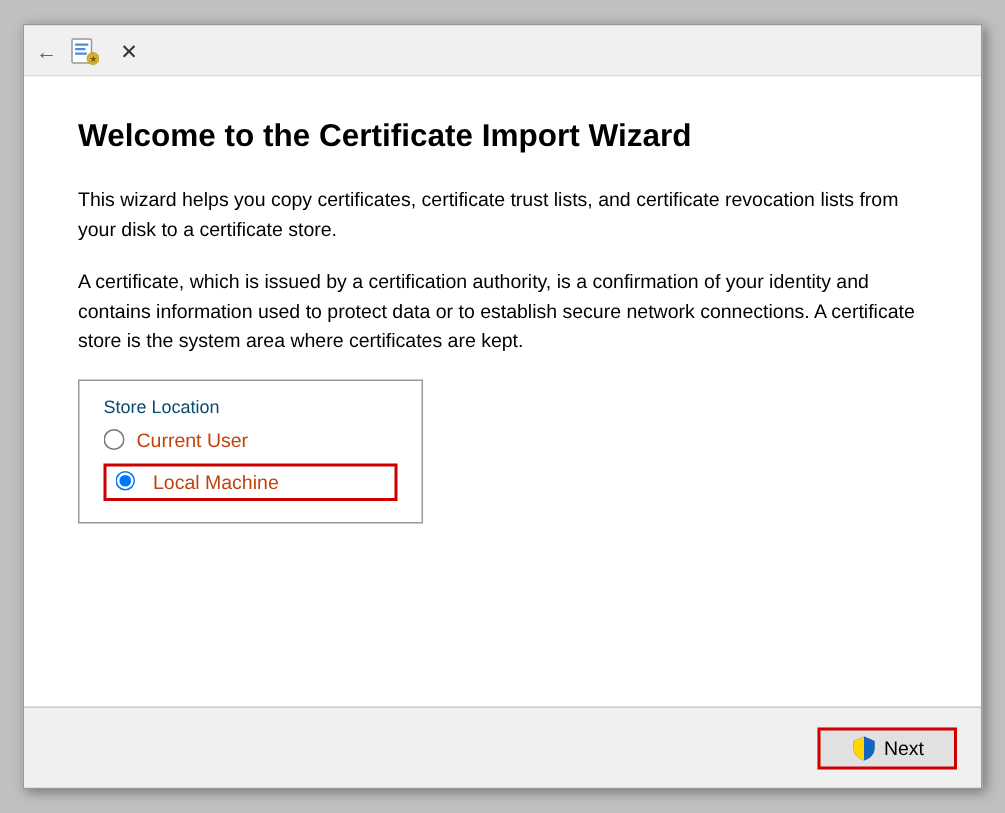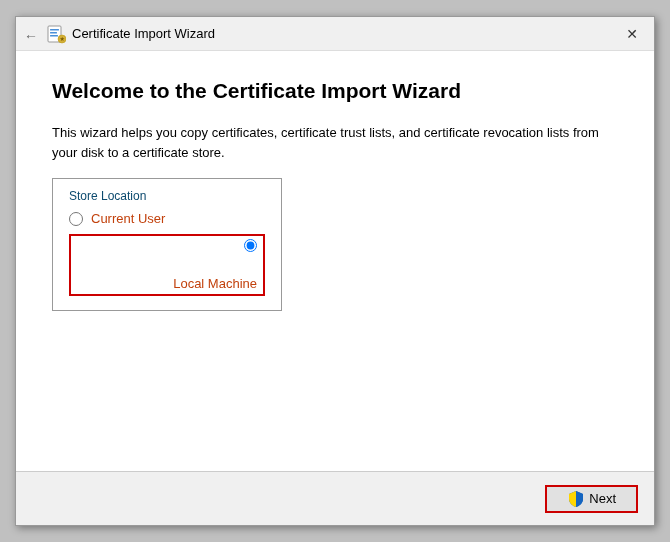--- a/index.html
+++ b/index.html
@@ -105,23 +105,22 @@
     }
     .radio-label {
       font-size: 13px;
       color: #c2410c;
       cursor: pointer;
     }
     .local-machine-row {
       border: 2px solid #cc0000;
       padding: 3px 6px;
       display: flex;
-      align-items: flex-end;
-      gap: 24px;
-      flex-direction: column;
+      align-items: flex-start;
+      gap: 12px;
     }
     .continue-text {
       font-size: 13px;
       color: #000;
     }
     .footer {
       background: #f0f0f0;
       border-top: 1px solid #ccc;
       display: flex;
       align-items: center;
@@ -167,28 +166,28 @@
     <div class="back-btn">←</div>
 
     <svg class="cert-icon title-icon" viewBox="0 0 20 20" xmlns="http://www.w3.org/2000/svg">
       <rect x="2" y="2" width="13" height="16" rx="1" fill="#fff" stroke="#999" stroke-width="1"></rect>
       <rect x="4" y="5" width="9" height="1.5" rx="0.5" fill="#4a90d9"></rect>
       <rect x="4" y="8" width="7" height="1.5" rx="0.5" fill="#4a90d9"></rect>
       <rect x="4" y="11" width="8" height="1.5" rx="0.5" fill="#4a90d9"></rect>
       <circle cx="16" cy="15" r="4" fill="#d4af37" stroke="#b8960c" stroke-width="0.5"></circle>
       <text x="13.5" y="17" font-size="6" fill="#7a5c00">★</text>
     </svg>
-    <span class="title-text">Certificate Import Wizard</span>
     <div class="close-btn">✕</div>
   </div>
 
   <div class="content">
     <div class="wizard-title">Welcome to the Certificate Import Wizard</div>
 
     <p class="paragraph">This wizard helps you copy certificates, certificate trust lists, and certificate revocation lists from your disk to a certificate store.</p>
+    <p class="paragraph">A certificate, which is issued by a certification authority, is a confirmation of your identity and contains information used to protect data or to establish secure network connections. A certificate store is the system area where certificates are kept.</p>
 
     
     <div class="store-location-group">
       <div class="group-legend">Store Location</div>
 
       <div class="radio-row">
         <input type="radio" name="store-location" id="current-user" style="">
         <label class="radio-label" for="current-user">Current User</label>
       </div>
 

